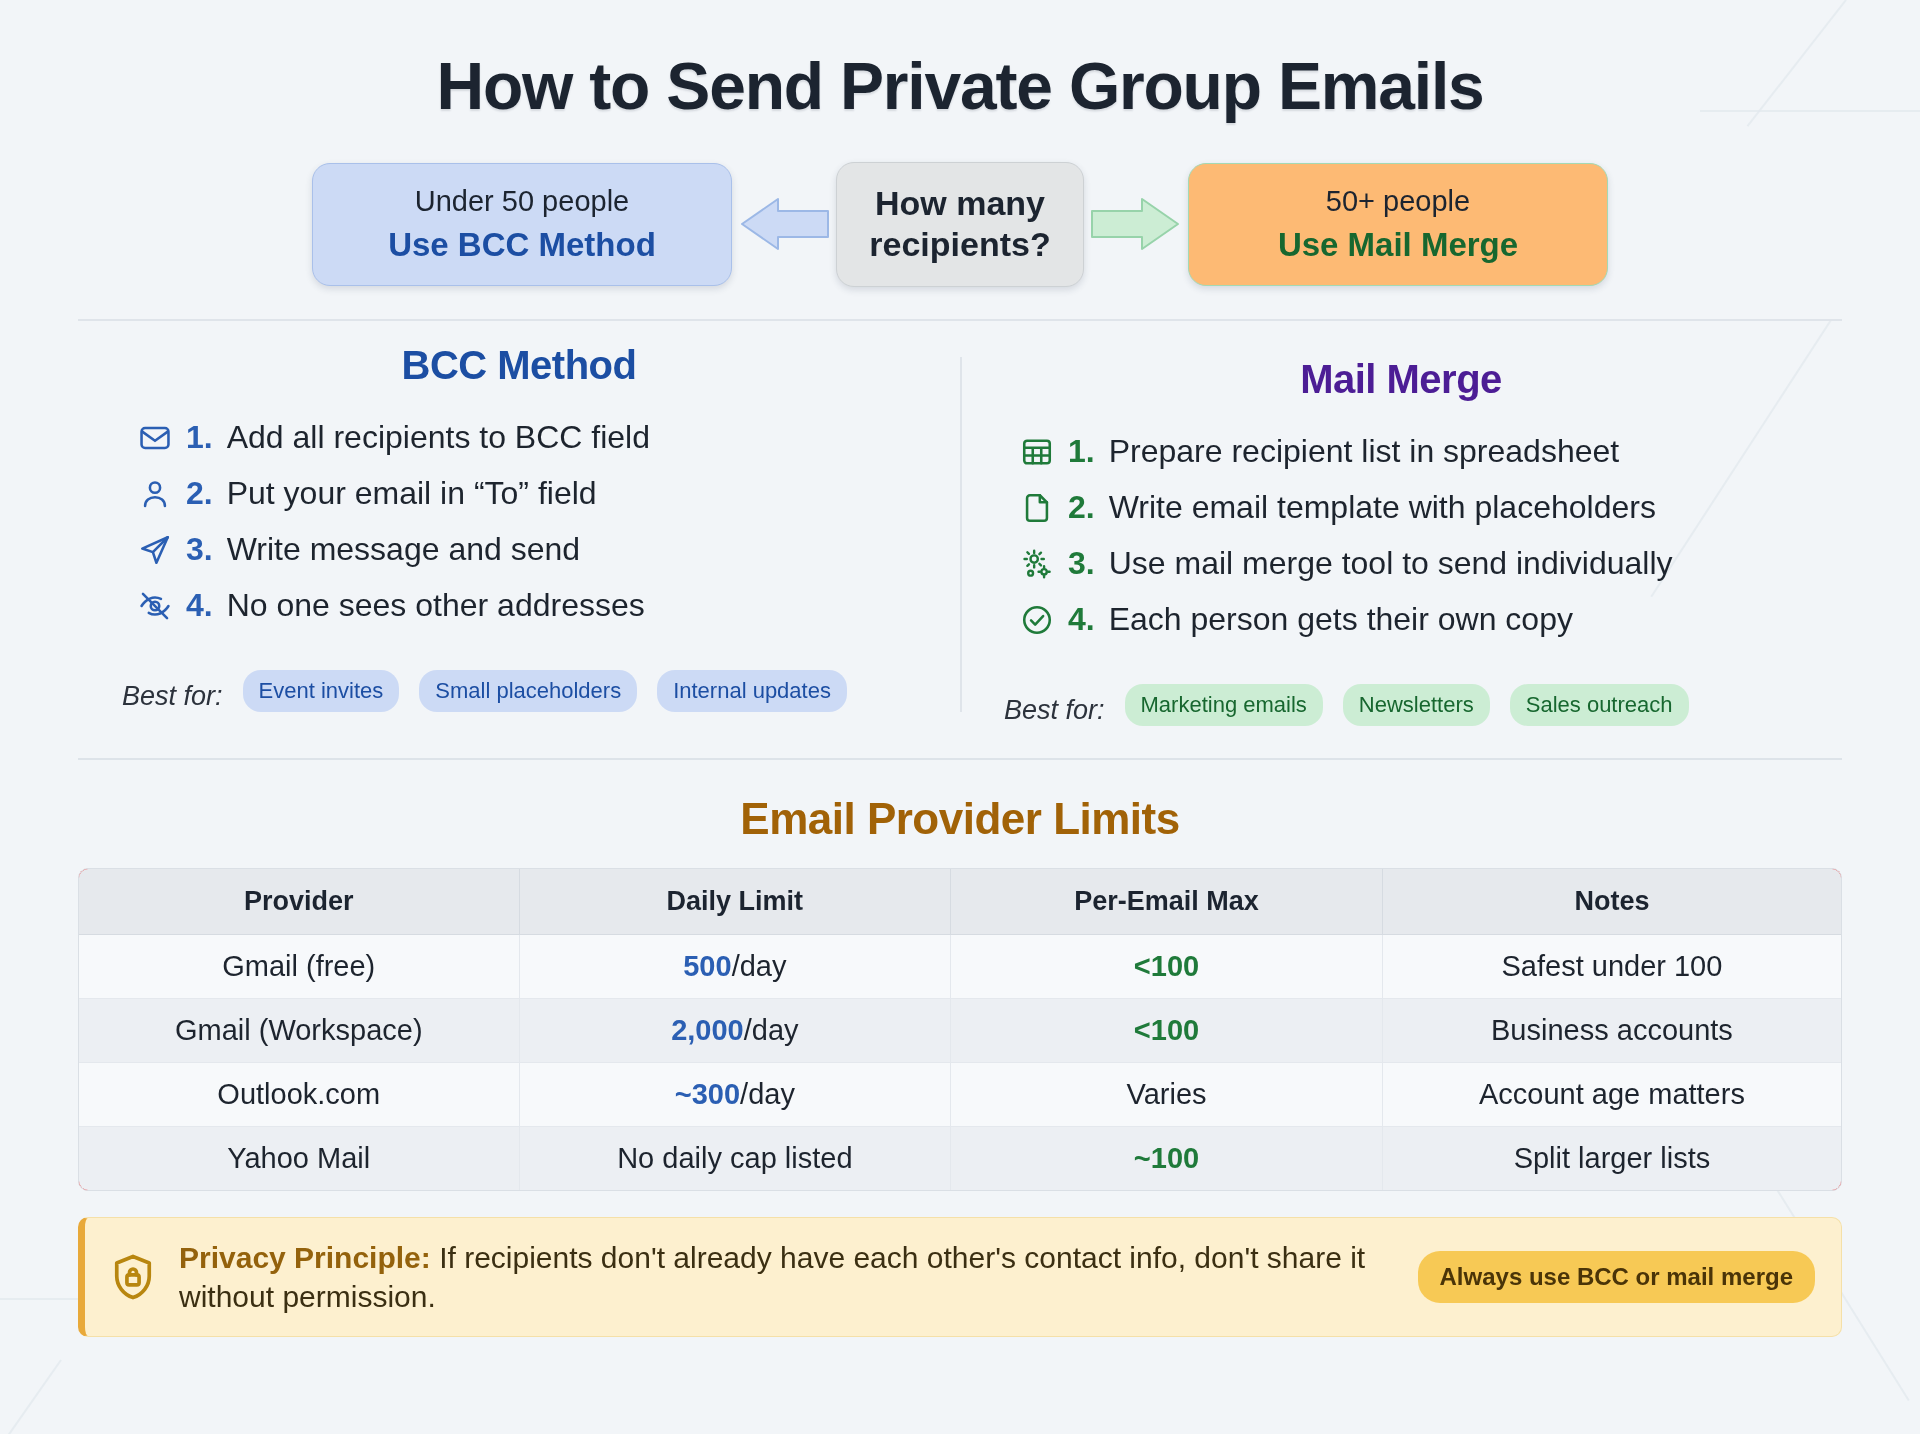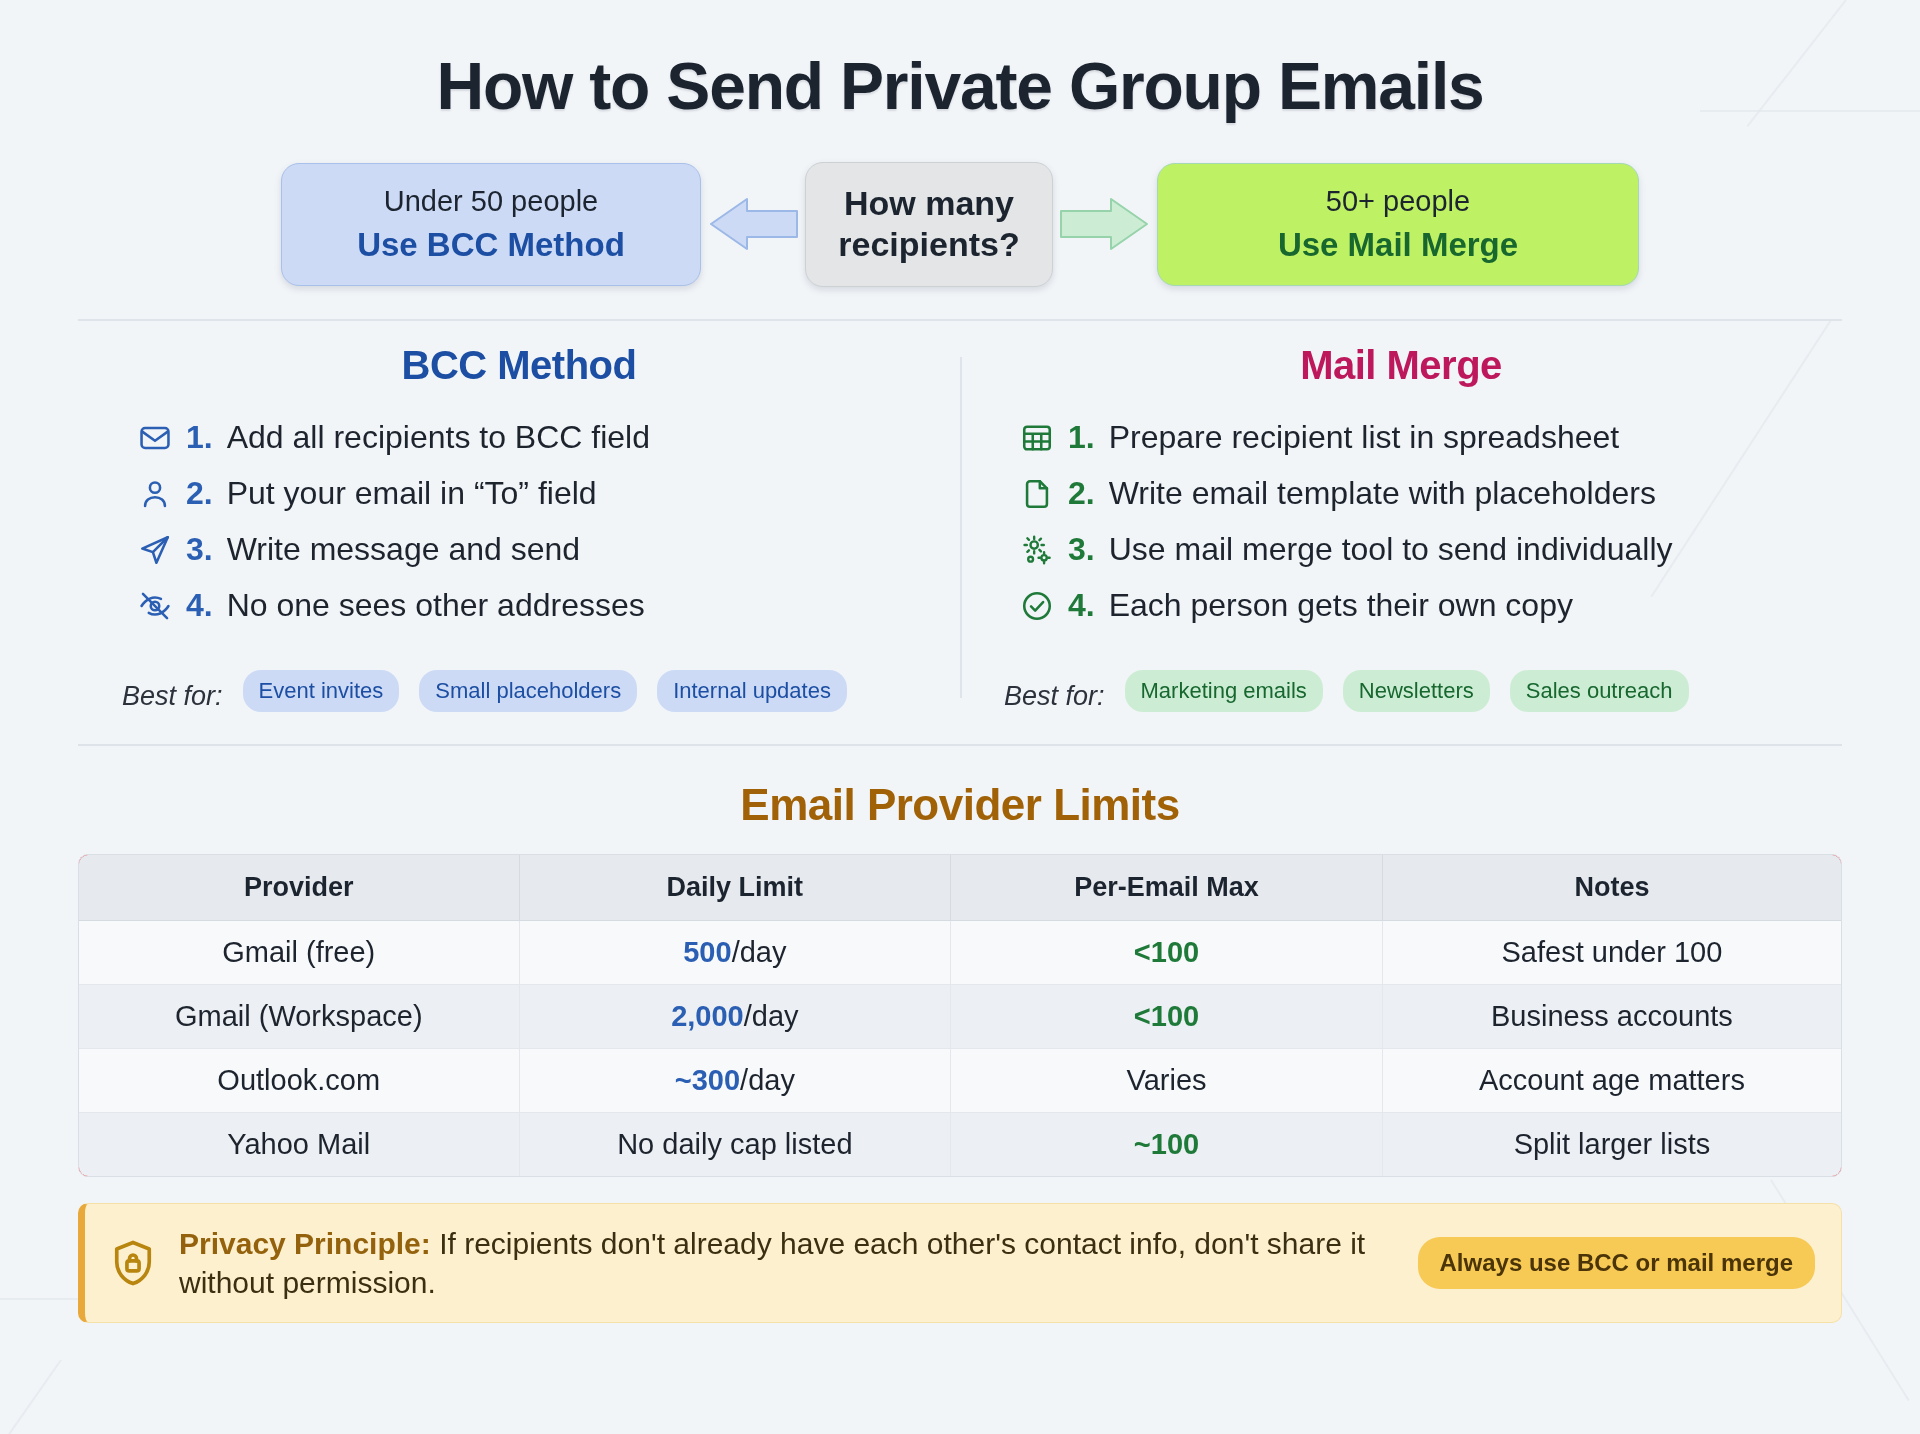--- a/index.html
+++ b/index.html
@@ -46,36 +46,36 @@
     padding: 20px 26px;
     box-shadow: 0 3px 7px rgba(35,50,75,.14);
     line-height: 1.22;
   }
   .dbox .top { font-size: 29px; color: #1c2430; }
   .dbox .bot { font-size: 33px; font-weight: bold; margin-top: 6px; }
   .dbox.blue { background: #ccdaf5; border: 1px solid #a9c0ea; width: 420px; }
   .dbox.blue .bot { color: #1c4ea3; }
   .dbox.gray { background: #e3e5e6; border: 1px solid #cdd1d4; width: 248px; }
   .dbox.gray .only { font-size: 34px; font-weight: bold; color: #1c2430; }
-  .dbox.green { background: #bef264; border: 1px solid #a4d9b4; width: 482px; }
+  .dbox.green { background: #fdba74; border: 1px solid #a4d9b4; width: 420px; }
   .dbox.green .bot { color: #17672f; }
 
   .arrow { width: 104px; height: 70px; flex: none; }
 
   
   .hr { height: 2px; background: #dfe4ea; margin: 32px 0 0 0; }
   .hr.thick { background: #dde3e9; }
 
   
   .methods { display: flex; position: relative; margin-top: 22px; }
   .vdiv { position: absolute; left: 50%; top: 14px; bottom: 14px; width: 2px; background: #dfe4ea; }
   .col { width: 50%; padding: 0 22px; }
   .col h2 { text-align: center; font-size: 40px; font-weight: bold; letter-spacing: -.5px; }
   .col.bcc h2 { color: #1c4ea3; }
-  .col.mm h2 { color: #be185d; }
+  .col.mm h2 { color: #4c1d95; margin-top: 14px; }
 
   .steps { margin-top: 22px; padding-left: 38px; }
   .step { display: flex; align-items: center; gap: 14px; height: 56px; }
   .step .ic { width: 34px; height: 34px; flex: none; display: block; }
   .step .num { font-size: 32px; font-weight: bold; }
   .col.bcc .num { color: #2b5fb3; }
   .col.mm .num { color: #1f7a3a; }
   .step .txt { font-size: 32px; color: #1d242e; white-space: nowrap; }
 
   .bestrow { display: flex; align-items: flex-end; gap: 20px; margin-top: 36px; padding-left: 22px; }

